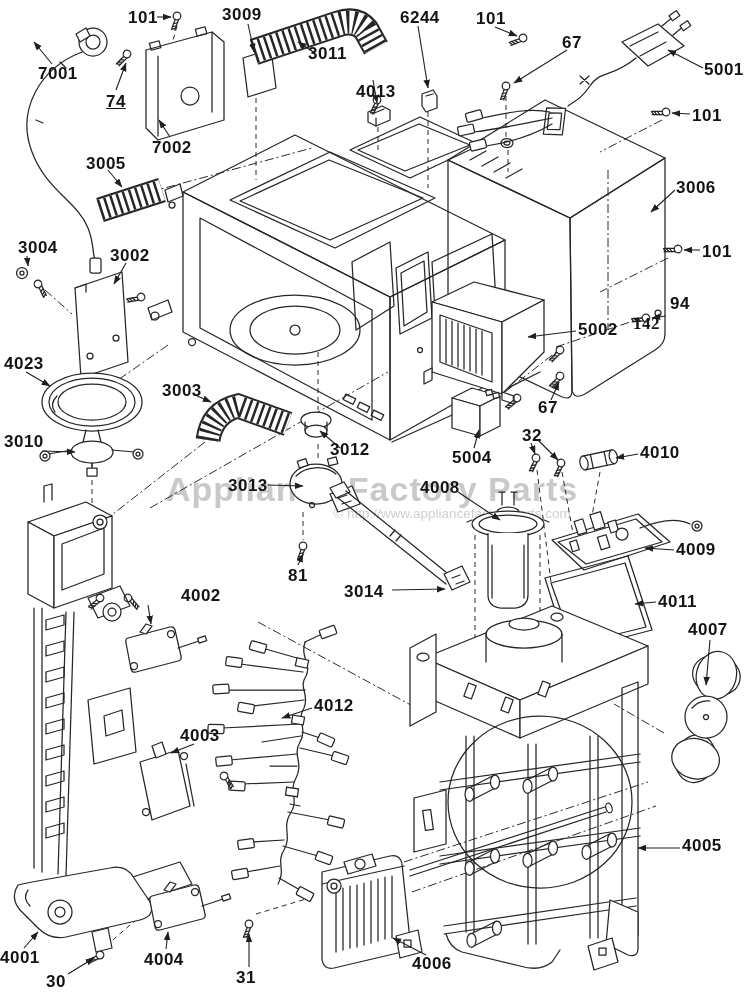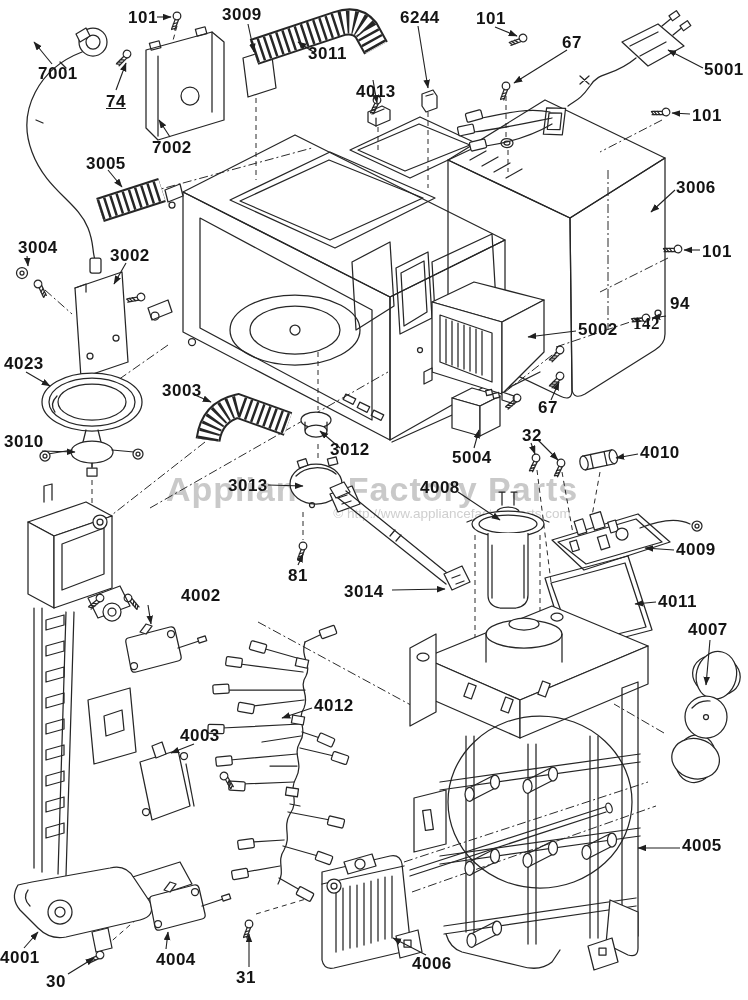--- a/index.html
+++ b/index.html
@@ -515,17 +515,17 @@
       <span class="part-label" style="left: 288px; top: 566px;">81</span>
       <span class="part-label" style="left: 344px; top: 582px;">3014</span>
       <span class="part-label" style="left: 658px; top: 592px;">4011</span>
       <span class="part-label" style="left: 137px; top: 586px; margin-left: 44px;">4002</span>
       <span class="part-label" style="left: 688px; top: 620px;">4007</span>
       <span class="part-label" style="left: 314px; top: 696px;">4012</span>
       <span class="part-label" style="left: 180px; top: 726px;">4003</span>
       <span class="part-label" style="left: 0px; top: 948px;">4001</span>
       <span class="part-label" style="left: 682px; top: 836px;">4005</span>
       <span class="part-label" style="left: 46px; top: 972px;">30</span>
-      <span class="part-label" style="left: 156px; top: 950px;">4004</span>
+      <span class="part-label" style="left: 144px; top: 950px;">4004</span>
       <span class="part-label" style="left: 236px; top: 968px;">31</span>
       <span class="part-label" style="left: 412px; top: 954px;">4006</span>
     </div>
 </div>
 
 </body></html>

